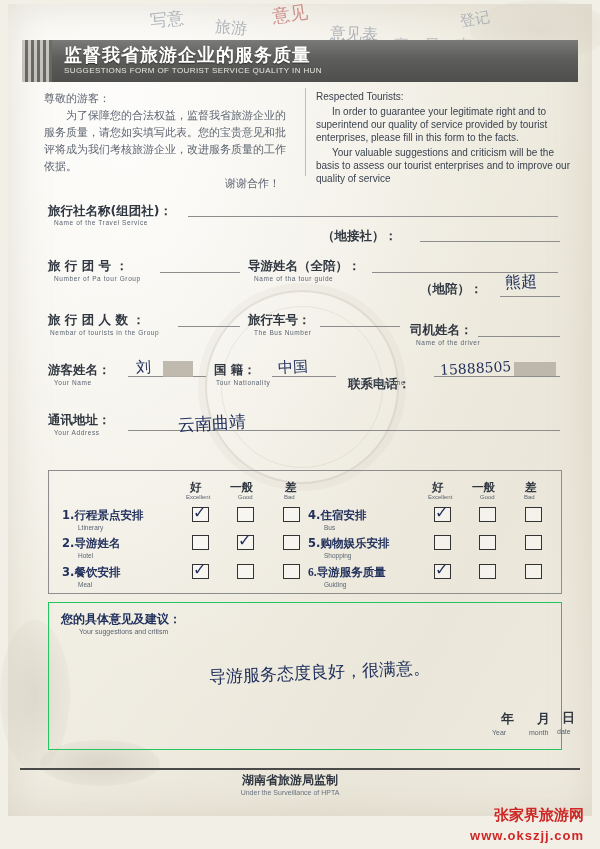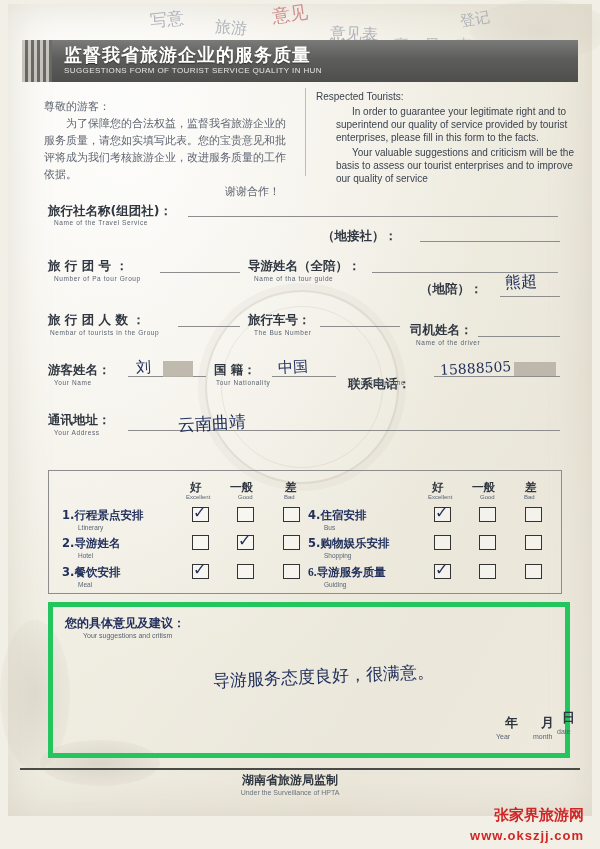--- a/index.html
+++ b/index.html
@@ -83,39 +83,38 @@
 
   
   #intro-left {
     position: absolute;
     left: 44px; top: 90px;
     width: 250px;
     font-size: 11px;
     line-height: 17px;
     color: #5d6470;
     font-family: "DejaVu Sans", sans-serif;
-    margin-top: 8px;
   }
   #intro-left .ind { display:block; text-indent: 22px; }
   #intro-left .sign { display:block; text-align:right; padding-right: 14px; }
   #divider-v {
     position: absolute;
     left: 305px; top: 88px;
     width: 1px; height: 88px;
     background: rgba(120,120,120,.45);
   }
   #intro-right {
     position: absolute;
     left: 316px; top: 90px;
     width: 262px;
     font-size: 10px;
     line-height: 13px;
     color: #3b4350;
   }
-  #intro-right .ind { display:block; text-indent: 16px; margin-top: 2px; margin-left: 20px;}
+  #intro-right .ind { display:block; text-indent: 16px; margin-top: 2px;}
 
   
   .line {
     position: absolute;
     border-bottom: 1px solid #8d8d8d;
   }
   .lbl-cn {
     position: absolute;
     font-size: 12.5px;
     color: #2f3640;
@@ -184,21 +183,21 @@
     color: #21305c;
     font-family: "DejaVu Sans", sans-serif;
     line-height: 13px;
   }
 
   
   #sugg-box {
     position: absolute;
     left: 48px; top: 602px;
     width: 512px; height: 146px;
-    border: 5px solid #22c55e;
+    border: 1px solid #22c55e;
   }
   #sugg-cn {
     position: absolute;
     left: 12px; top: 8px;
     font-size: 12px;
     font-weight: 600;
     color: #21305c;
     font-family: "DejaVu Sans", sans-serif;
   }
   #sugg-en {

